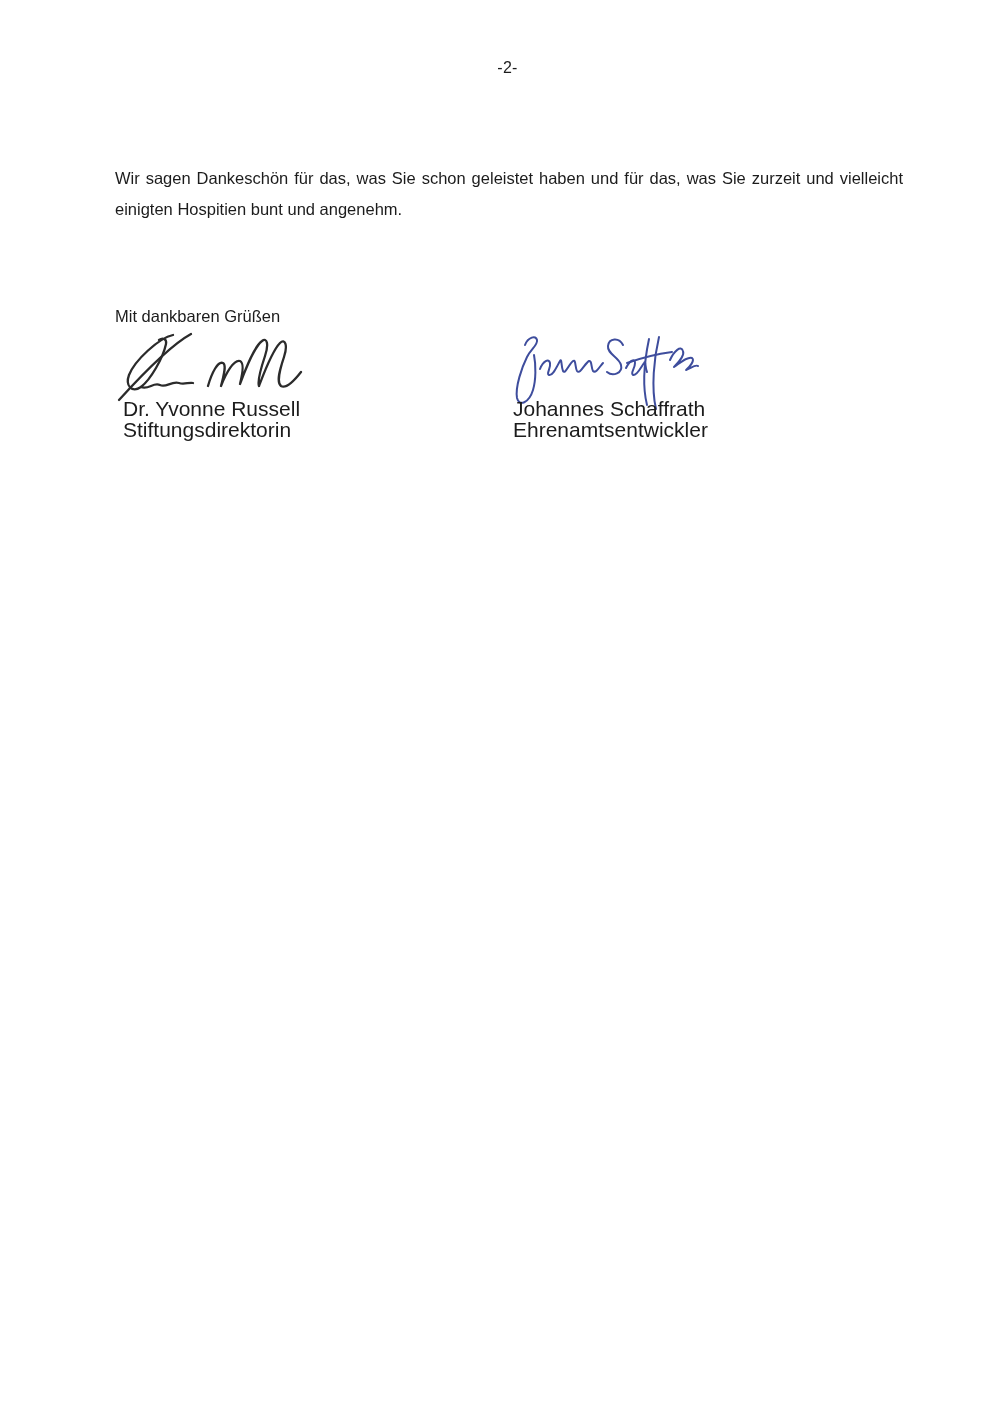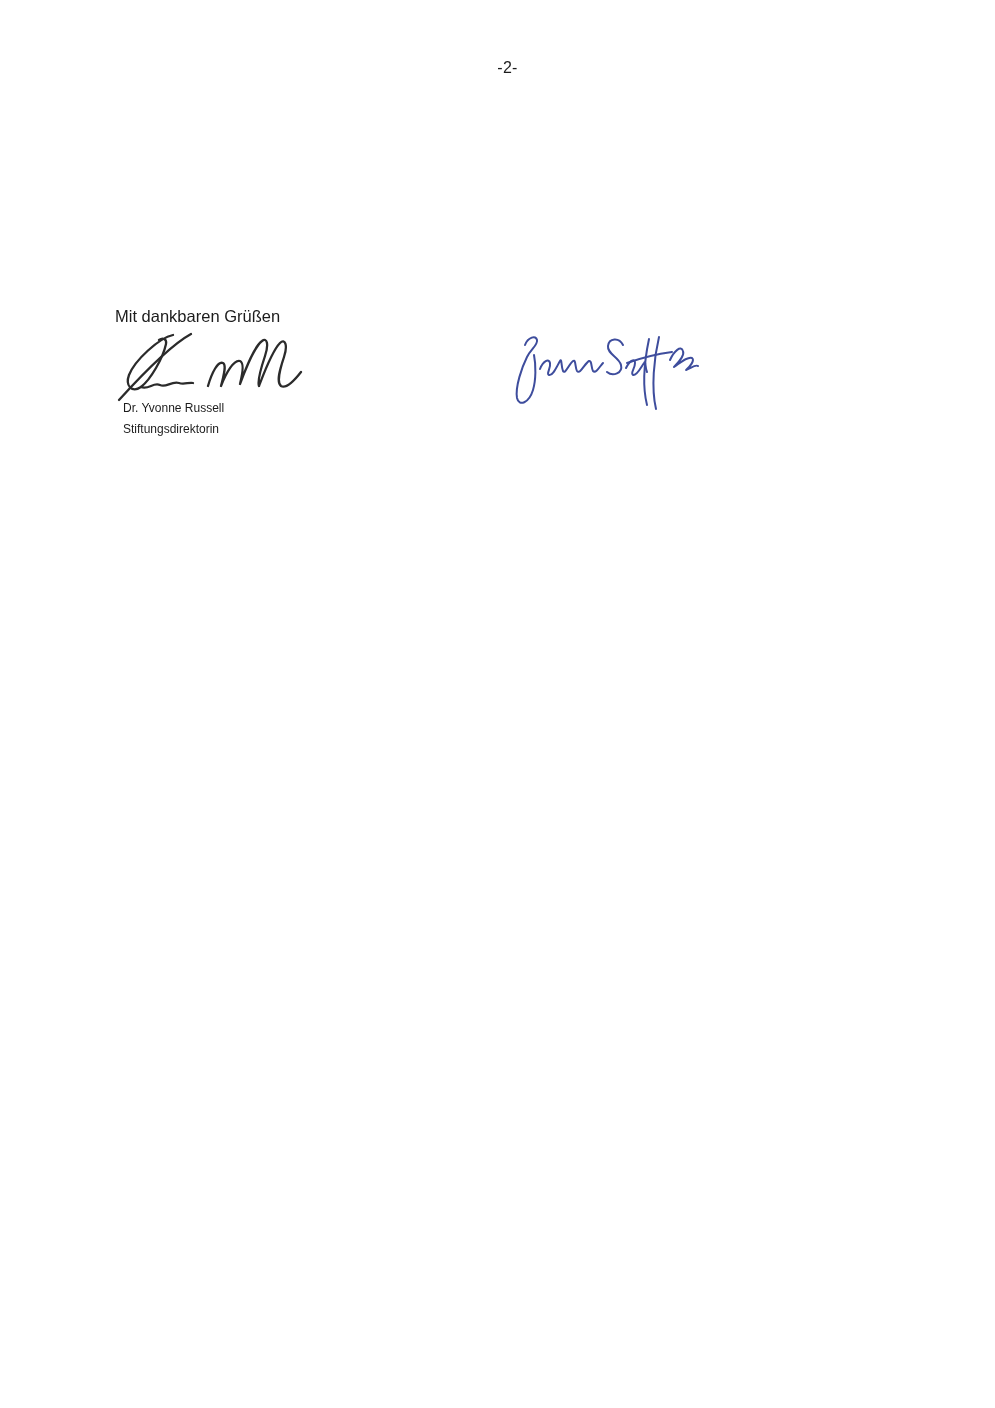--- a/index.html
+++ b/index.html
@@ -56,37 +56,39 @@
   .sig-block.right { left: 500px; width: 300px; }
   .sig-art {
     position: absolute;
     top: 0;
     left: 0;
   }
   .sig-block.right .sig-art { top: 0px; }
   .name-lines {
     position: absolute;
     top: 68px;
-    font-size: 12px;
+    font-size: 21px;
     line-height: 21px;
   }
   .sig-block.left  .name-lines { left: 11px; }
   .sig-block.right .name-lines { left: 13px; }
   .sig-name, .sig-title {
     white-space: nowrap;
   }
 </style>
 </head>
 <body>
 
 <div class="page">
 
   <div class="page-number">-2-</div>
 
   <div class="paragraph">
+    <div class="pline justify">Wir sagen Dankeschön für das, was Sie schon geleistet haben und für das, was Sie zurzeit und vielleicht</div>
+    <div class="pline">einigten Hospitien bunt und angenehm.</div>
   </div>
 
   <div class="closing">Mit dankbaren Grüßen</div>
 
   <div class="sig-block left">
     <svg class="sig-art" width="192" height="72" viewBox="0 0 190 72">
       <g fill="none" stroke-width="2.3" stroke-linecap="round" stroke-linejoin="round" stroke="#2b2b2b">
         <path d="M60,5 C46,8 22,30 16,45 C12,56 19,63 28,57 C38,49 50,28 53,14 C54,9 50,7 46,10"></path>
         <path d="M28,57 C36,60 40,52 47,55 C53,58 58,51 66,53 C71,55 76,52 80,53"></path>
         <path d="M6,70 C26,48 56,16 78,4"></path>
@@ -105,15 +107,19 @@
         <path d="M25,15 C28,7 36,5 37,10 C38,15 31,19 27,27 C22,37 15,57 17,68 C19,77 29,73 33,60 C36,50 36,35 34,25"></path>
         <path d="M40,39 C43,31 49,28 50,33 C51,38 46,44 49,45 C53,46 57,36 60,31 C62,28 61,36 63,41 C65,45 69,34 73,31 C76,29 75,38 77,41 C80,45 85,33 89,31 C92,30 91,38 93,41 C96,44 100,36 103,33"></path>
         <path d="M123,15 C119,7 109,8 108,16 C107,24 119,27 121,35 C123,43 113,47 107,42"></path>
         <path d="M126,38 C130,30 135,28 135,33 C135,39 130,43 133,45 C137,46 141,37 144,33 C146,30 145,38 147,42"></path>
         <path d="M149,9 C145,28 142,55 147,75"></path>
         <path d="M159,7 C154,28 151,58 156,79"></path>
         <path d="M127,33 C141,28 157,24 172,22"></path>
         <path d="M170,30 C174,21 181,15 183,21 C185,26 178,33 174,37 C180,33 188,26 192,28 C195,30 190,37 186,40 C191,38 196,34 198,36"></path>
       </g>
     </svg>
+    <div class="name-lines">
+      <div class="sig-name">Johannes Schaffrath</div>
+      <div class="sig-title">Ehrenamtsentwickler</div>
+    </div>
   </div>
 
 </div>
 
 </body></html>

